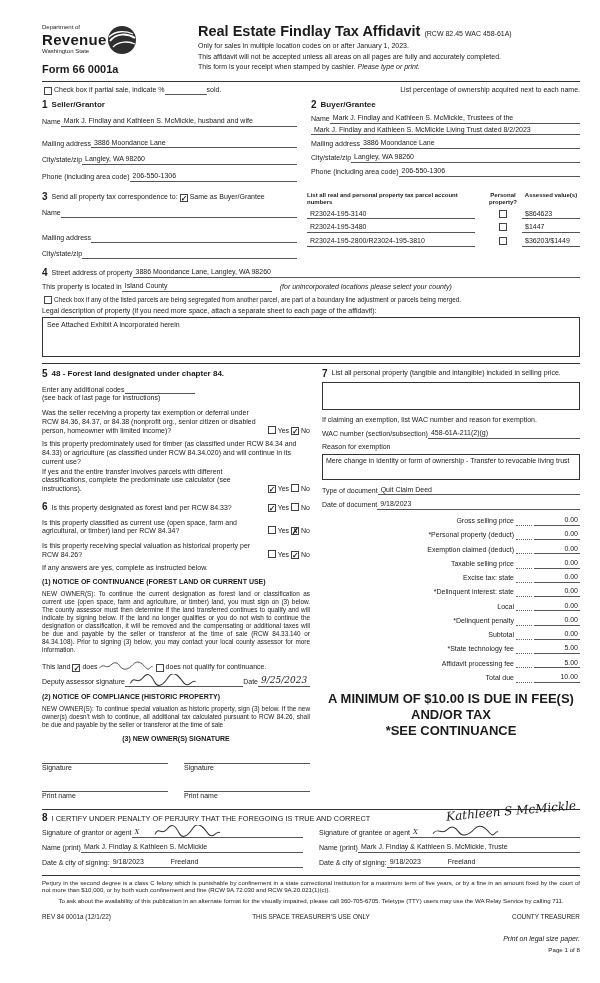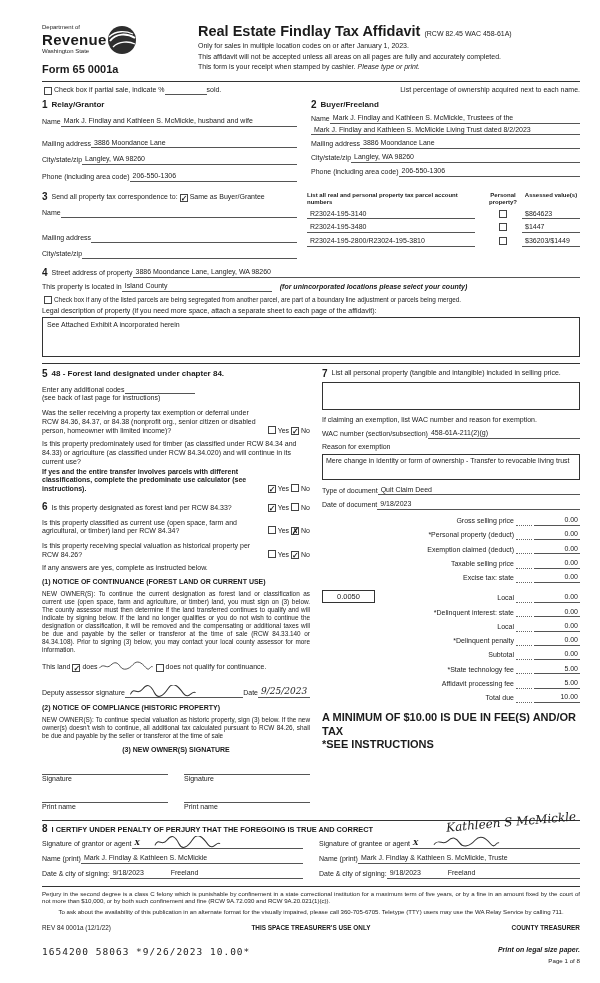--- a/index.html
+++ b/index.html
@@ -1,19 +1,19 @@
 <!DOCTYPE html>
 <html><head>
 <meta charset="utf-8">
 <style>
   *{box-sizing:border-box;margin:0;padding:0}
   html,body{background:#fff}
   body{width:600px;font-family:"Liberation Sans",sans-serif;color:#1b1b1b}
   .page{position:relative;width:600px;height:983px;padding:24px 20px 0 42px;overflow:hidden;font-size:7px;line-height:1.25;background:#fff}
-  .b{font-weight:bold}.i{font-style:italic}
+  .b{font-weight:normal}.i{font-style:italic}
   .row{display:flex;align-items:flex-end}
   .fill{flex:1;border-bottom:1px solid #555;min-height:9px;padding:0 3px;white-space:nowrap;overflow:hidden}
   .ul{border-bottom:1px solid #555;padding:0 3px;min-height:9px;display:inline-block}
   .lbl{white-space:nowrap}
   .num{font-weight:bold;font-size:10px;margin-right:4px;line-height:1}
   .sec-title{font-weight:bold;font-size:8px}
   .cb{display:inline-block;width:8px;height:8px;border:1px solid #444;line-height:8px;font-size:8px;font-weight:bold;text-align:center;vertical-align:-1px;margin:0 2px;flex:none}
   .frow{display:flex;align-items:flex-end;margin-top:7px}
   
   .hdr{display:flex;border-bottom:1px solid #333;padding-bottom:4px}
@@ -55,21 +55,21 @@
   .squig{height:12px;vertical-align:-3px}
   .script{font-family:"DejaVu Serif",serif;font-style:italic}
   
   .pbox{border:1px solid #333;height:28px;margin-top:3px;padding:2px 3px}
   .rbox{border:1px solid #333;min-height:26px;margin-top:2px;padding:2px 3px}
   .fee-row{display:flex;justify-content:flex-end;align-items:flex-end;margin-top:4.5px}
   .fee-label{text-align:right;white-space:nowrap}
   .fee-lead{width:16px;border-bottom:1px dotted #666;margin:0 2px;height:8px}
   .fee-val{width:46px;border-bottom:1px solid #555;text-align:right;padding-right:2px}
   .rate-box{border:1px solid #333;padding:1px 14px;margin-right:auto;font-size:7.5px}
-  .minimum{font-weight:bold;margin-top:8px;font-size:11px}
+  .minimum{text-align:center;font-weight:bold;margin-top:8px;font-size:13px}
   
   .s8{border-top:1px solid #333;margin-top:8px;padding-top:3px;position:relative}
   .s8-grid{display:flex;gap:16px;margin-top:2px}
   .s8-col{flex:1}
   .s8-overlay{position:absolute;right:4px;top:-6px;font-size:12px;transform:rotate(-5deg);color:#222;white-space:nowrap}
   
   .perjury{border-top:1px solid #333;margin-top:7px;padding-top:3px;font-size:6.1px;text-align:justify}
   .altfmt{text-align:center;font-size:6.1px;margin-top:3px}
   .bottom-row{display:flex;margin-top:9px;font-size:6.4px}
   .bottom-row>div{flex:1}
@@ -90,21 +90,21 @@
           <div class="rev">Revenue</div>
           <div class="state">Washington State</div>
         </div>
         <svg class="logo" width="30" height="30" viewBox="0 0 30 30">
           <circle cx="15" cy="15" r="14" fill="#2e2e2e"></circle>
           <path d="M3 16 C9 8, 20 8, 28 13" stroke="#fff" stroke-width="2" fill="none"></path>
           <path d="M2 12 C9 5, 19 6, 26 9" stroke="#fff" stroke-width="1.3" fill="none"></path>
           <path d="M6 22 C12 16, 22 16, 28 19" stroke="#fff" stroke-width="1.3" fill="none"></path>
         </svg>
       </div>
-      <div class="form-no">Form 65 0001a</div>
+      <div class="form-no">Form 66 0001a</div>
     </div>
     <div class="hdr-right">
       <div class="title"><span>Real Estate Findlay Tax Affidavit</span> <span class="title-ref">(RCW 82.45 WAC 458-61A)</span></div>
       <p>Only for sales in multiple location codes on or after January 1, 2023.</p>
       <p>This affidavit will not be accepted unless all areas on all pages are fully and accurately completed.</p>
       <p><span>This form is your receipt when stamped by cashier.</span> <span class="i">Please type or print.</span></p>
     </div>
   </div>
 
   <div class="partial">
@@ -113,21 +113,21 @@
     <span class="ul" style="width:42px"></span>
     <span class="lbl">sold.</span>
     <span style="flex:1"></span>
     <span class="lbl">List percentage of ownership acquired next to each name.</span>
   </div>
 
   <div class="two-col">
     <div class="col1">
       <div class="row">
           <span class="num">1</span>
-          <span class="sec-title">Relay/Grantor</span>
+          <span class="sec-title">Seller/Grantor</span>
         </div>
       <div class="frow">
           <span class="lbl">Name</span>
           <span class="fill">Mark J. Findlay and Kathleen S. McMickle, husband and wife</span>
         </div>
       <div class="frow" style="margin-top:12px">
           <span class="lbl">Mailing address</span>
           <span class="fill">3886 Moondance Lane</span>
         </div>
       <div class="frow">
@@ -135,21 +135,21 @@
           <span class="fill">Langley, WA  98260</span>
         </div>
       <div class="frow">
           <span class="lbl">Phone (including area code)</span>
           <span class="fill">206-550-1306</span>
         </div>
     </div>
     <div class="col2">
       <div class="row">
           <span class="num">2</span>
-          <span class="sec-title">Buyer/Freeland</span>
+          <span class="sec-title">Buyer/Grantee</span>
         </div>
       <div class="frow" style="margin-top:4px">
           <span class="lbl">Name</span>
           <span class="fill">Mark J. Findlay and Kathleen S. McMickle, Trustees of the</span>
         </div>
       <div class="frow" style="margin-top:2px">
           <span class="fill">Mark J. Findlay and Kathleen S. McMickle Living Trust dated 8/2/2023</span>
         </div>
       <div class="frow" style="margin-top:4px">
           <span class="lbl">Mailing address</span>
@@ -273,21 +273,21 @@
         <div class="row" style="margin-top:6px">
           <span class="lbl">This land</span>
           <span class="cb">✓</span>
             <span class="lbl">does</span>
           <svg class="squig" width="56" viewBox="0 0 80 14">
               <path d="M2 10 C8 2, 12 12, 18 6 S28 2, 32 8 S44 12, 50 5 S62 2, 68 9 S74 6, 78 8" fill="none" stroke="#333" stroke-width="1.2"></path>
             </svg>
           <span class="cb"></span>
             <span class="lbl">does not qualify for continuance.</span>
         </div>
-        <div class="row" style="margin-top:13px">
+        <div class="row" style="margin-top:2px">
           <span class="lbl">Deputy assessor signature</span>
           <span class="fill"><svg class="squig" width="70" viewBox="0 0 80 14">
                 <path d="M2 11 C6 1, 10 13, 16 5 S26 1, 30 9 S40 13, 46 4 S58 2, 64 10 S74 5, 78 9" fill="none" stroke="#333" stroke-width="1.2"></path>
               </svg></span>
           <span class="lbl">Date</span>
           <span class="ul script" style="width:52px;font-size:9px">9/25/2023</span>
         </div>
         <div class="nt">(2) NOTICE OF COMPLIANCE (HISTORIC PROPERTY)</div>
         <div class="para">NEW OWNER(S): To continue special valuation as historic property, sign (3) below. If the new owner(s) doesn't wish to continue, all additional tax calculated pursuant to RCW 84.26, shall be due and payable by the seller or transferor at the time of sale</div>
         <div class="nt" style="text-align:center">(3) NEW OWNER(S) SIGNATURE</div>
@@ -349,26 +349,20 @@
         <div class="fee-row">
             <span class="fee-label">Taxable selling price</span>
             <span class="fee-lead"></span>
             <span class="fee-val">0.00</span>
           </div>
         <div class="fee-row">
             <span class="fee-label">Excise tax: state</span>
             <span class="fee-lead"></span>
             <span class="fee-val">0.00</span>
           </div>
-        <div class="fee-row" style="margin-top:7px">
-            <span class="rate-box">0.0050</span>
-            <span class="fee-label">Local</span>
-            <span class="fee-lead"></span>
-            <span class="fee-val">0.00</span>
-          </div>
         <div class="fee-row">
             <span class="fee-label">*Delinquent interest: state</span>
             <span class="fee-lead"></span>
             <span class="fee-val">0.00</span>
           </div>
         <div class="fee-row">
             <span class="fee-label">Local</span>
             <span class="fee-lead"></span>
             <span class="fee-val">0.00</span>
           </div>
@@ -394,21 +388,21 @@
           </div>
         <div class="fee-row">
             <span class="fee-label">Total due</span>
             <span class="fee-lead"></span>
             <span class="fee-val">10.00</span>
           </div>
       </div>
 
       <div class="minimum">
         <div>A MINIMUM OF $10.00 IS DUE IN FEE(S) AND/OR TAX</div>
-        <div>*SEE INSTRUCTIONS</div>
+        <div>*SEE CONTINUANCE</div>
       </div>
     </div>
   </div>
 
   <div class="s8">
     <div class="row">
         <span class="num">8</span>
         <span class="b" style="font-size:7.4px">I CERTIFY UNDER PENALTY OF PERJURY THAT THE FOREGOING IS TRUE AND CORRECT</span>
       </div>
     <div class="s8-overlay script">Kathleen S McMickle</div>
@@ -453,20 +447,19 @@
   <div class="perjury">Perjury in the second degree is a class C felony which is punishable by confinement in a state correctional institution for a maximum term of five years, or by a fine in an amount fixed by the court of not more than $10,000, or by both such confinement and fine (RCW 9A.72.030 and RCW 9A.20.021(1)(c)).</div>
   <div class="altfmt">To ask about the availability of this publication in an alternate format for the visually impaired, please call 360-705-6705. Teletype (TTY) users may use the WA Relay Service by calling 711.</div>
 
   <div class="bottom-row">
     <div>REV 84 0001a (12/1/22)</div>
     <div class="b" style="text-align:center">THIS SPACE TREASURER'S USE ONLY</div>
     <div class="b" style="text-align:right">COUNTY TREASURER</div>
   </div>
 
   <div class="dotmatrix-row">
-    <div class="dotmatrix">1654200 58063 *9/26/2023 10.00*</div>
     <div class="print-legal">
       <div class="b i">Print on legal size paper.</div>
       <div style="font-size:6.2px;margin-top:2px">Page 1 of 8</div>
     </div>
   </div>
 
 </div>
 
 </body></html>

